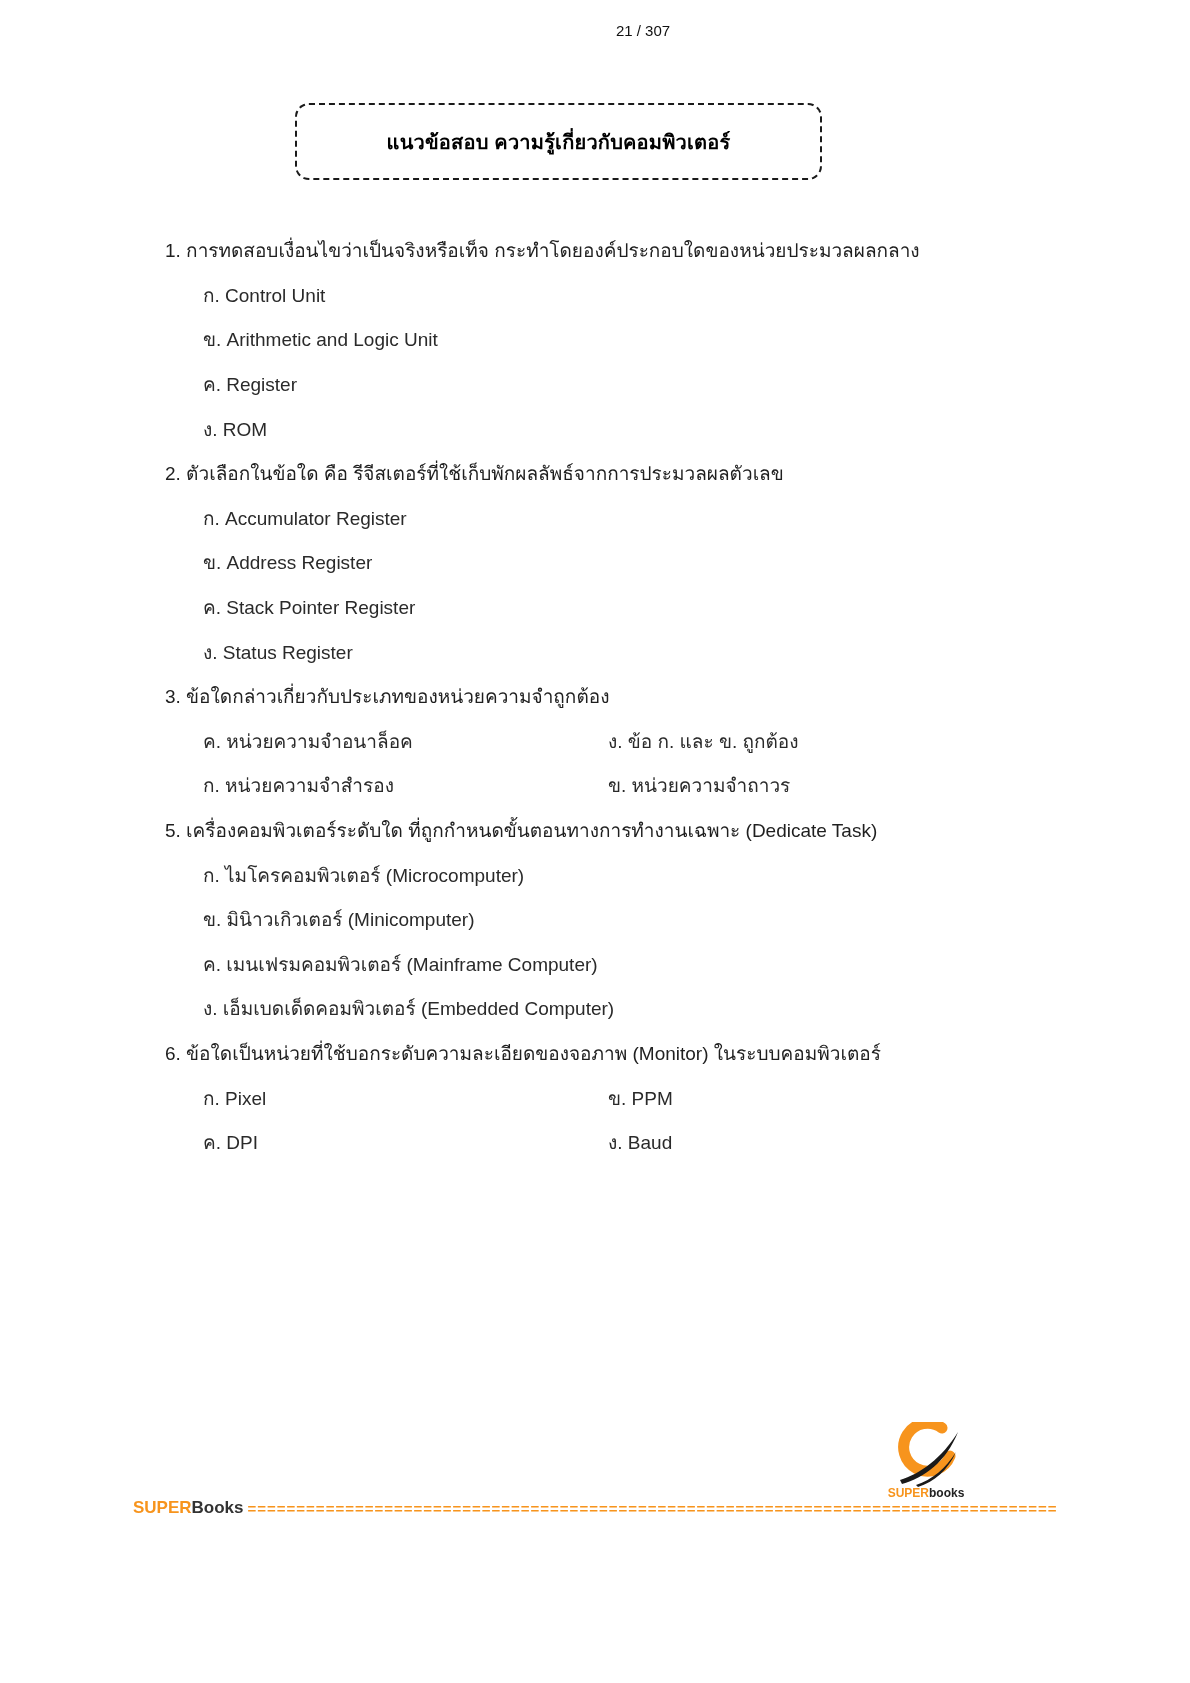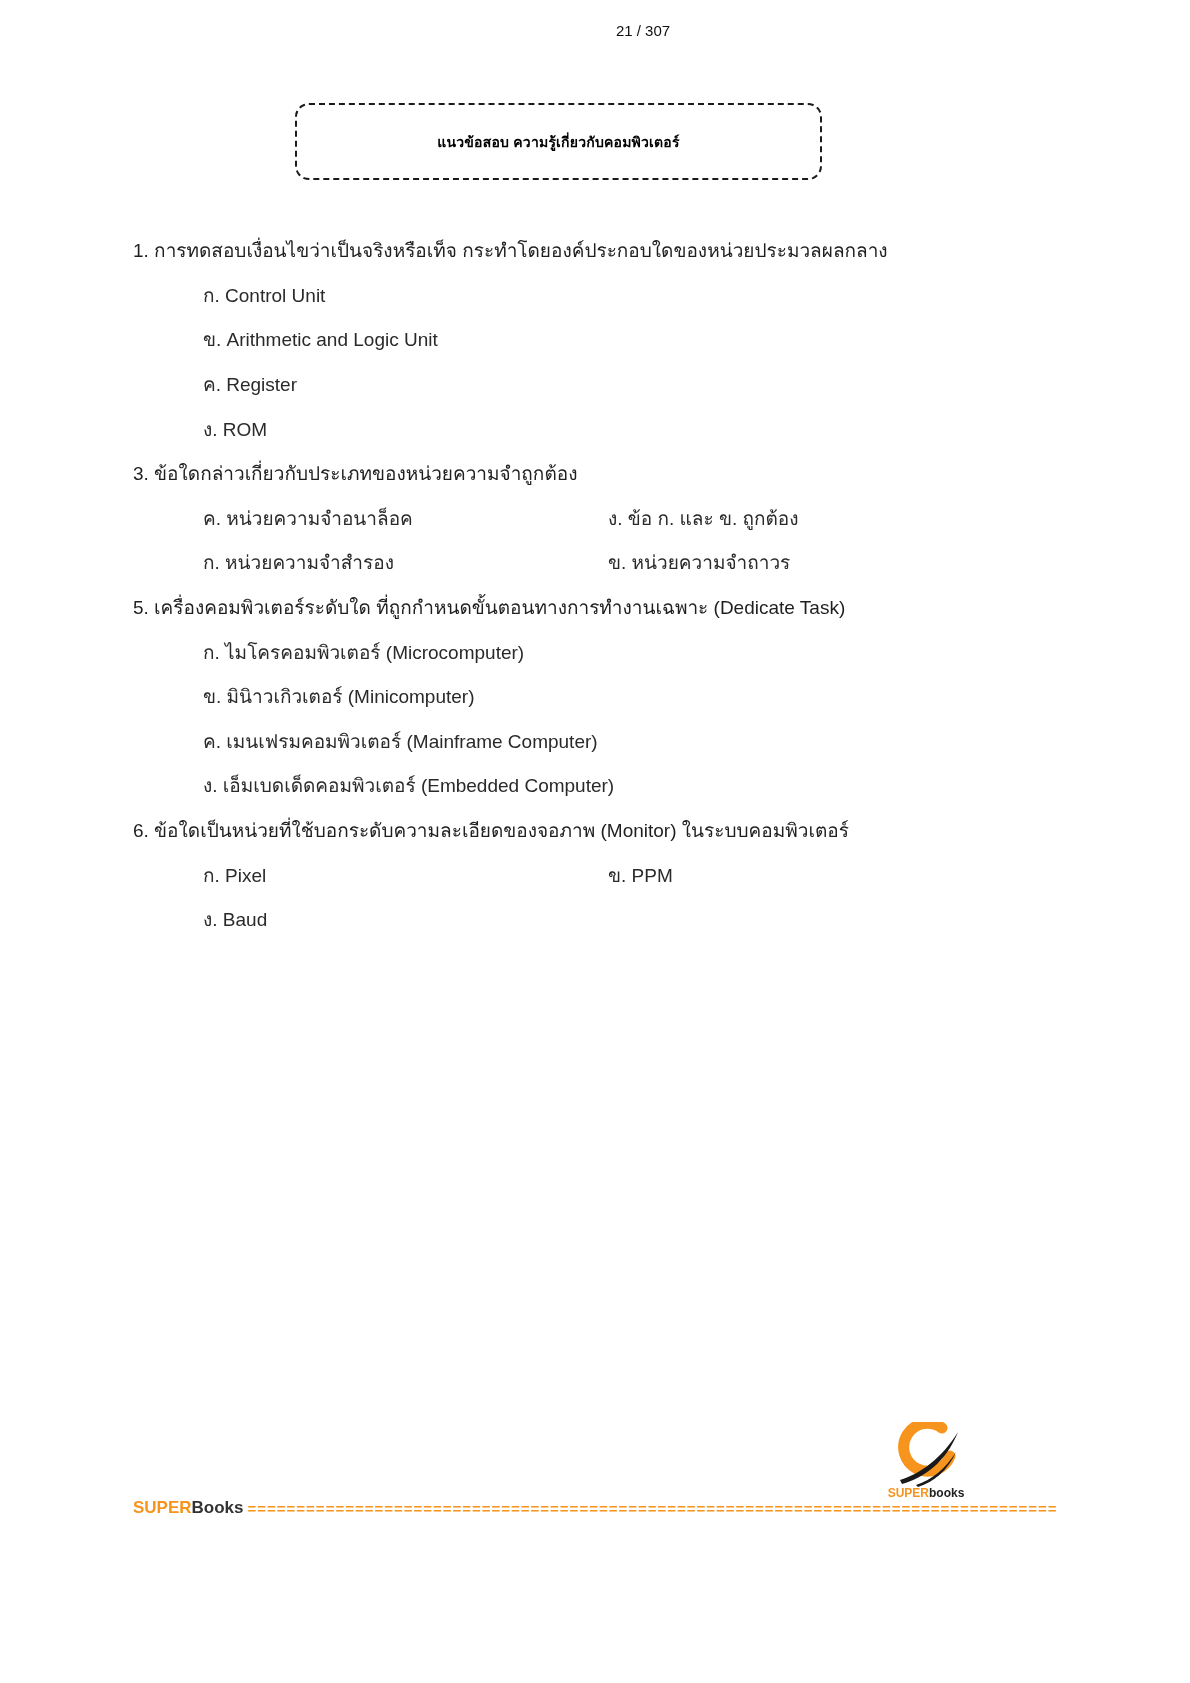--- a/index.html
+++ b/index.html
@@ -16,32 +16,32 @@
     text-align:center; font-size:15px; color:#111;padding-left:48px;
   }
   .title-box {
     position:absolute; left:295px; top:103px;
     width:527px; height:77px;
     border:2.5px dashed #1a1a1a; border-radius:14px;
     box-sizing:border-box;
     display:flex; align-items:center; justify-content:center;
   }
   .title-box .title {
-    font-size:14px; font-weight:700; color:#000;
+    font-size:20px; font-weight:700; color:#000;
     letter-spacing:.2px;
   }
   .content {
     position:absolute; left:133px; top:228px; right:40px;
   }
   .line {
     height:44.6px;
     display:flex; align-items:center;
     font-size:19px; white-space:nowrap;
   }
-  .question-text { font-size:19px; color:#1f1f1f; }
+  .question-text { font-size:19px; color:#1f1f1f;margin-left:32px; }
   .choices { padding-left:70px; }
   .choice { color:#2a2a2a; }
   .col-a { display:inline-block; width:405px; }
   .footer {
     position:absolute; left:133px; right:132px; top:1498px;
     display:flex; align-items:center;
   }
   .brand { font-size:17px; font-weight:700; white-space:nowrap; }
   .brand .orange { color:#f7941d; }
   .brand .dark { color:#333; font-weight:600; }
@@ -72,20 +72,29 @@
   <div>
     <div class="line question-text">1. การทดสอบเงื่อนไขว่าเป็นจริงหรือเท็จ กระทำโดยองค์ประกอบใดของหน่วยประมวลผลกลาง</div>
     <div class="choices">
       <div class="line choice">ก. Control Unit</div>
       <div class="line choice">ข. Arithmetic and Logic Unit</div>
       <div class="line choice">ค. Register</div>
       <div class="line choice">ง. ROM</div>
     </div>
   </div>
 
+  <div>
+    <div class="line question-text">2. ตัวเลือกในข้อใด คือ รีจีสเตอร์ที่ใช้เก็บพักผลลัพธ์จากการประมวลผลตัวเลข</div>
+    <div class="choices">
+      <div class="line choice">ก. Accumulator Register</div>
+      <div class="line choice">ข. Address Register</div>
+      <div class="line choice">ค. Stack Pointer Register</div>
+      <div class="line choice">ง. Status Register</div>
+    </div>
+  </div>
 
   <div>
     <div class="line question-text">3. ข้อใดกล่าวเกี่ยวกับประเภทของหน่วยความจำถูกต้อง</div>
     <div class="choices">
       <div class="line">
         <span class="choice col-a">ค. หน่วยความจำอนาล็อค</span>
         <span class="choice">ง. ข้อ ก. และ ข. ถูกต้อง</span>
       </div>
       <div class="line">
         <span class="choice col-a">ก. หน่วยความจำสำรอง</span>
@@ -106,20 +115,21 @@
   </div>
 
   <div>
     <div class="line question-text">6. ข้อใดเป็นหน่วยที่ใช้บอกระดับความละเอียดของจอภาพ (Monitor) ในระบบคอมพิวเตอร์</div>
     <div class="choices">
       <div class="line">
         <span class="choice col-a">ก. Pixel</span>
         <span class="choice">ข. PPM</span>
       </div>
       <div class="line">
+        <span class="choice col-a">ค. DPI</span>
         <span class="choice">ง. Baud</span>
       </div>
     </div>
   </div>
 
 </div>
 
 <div class="footer">
   <span class="brand"><span class="orange">SUPER</span><span class="dark">Books</span></span>
   <span class="divider">==================================================================================================================================</span>

